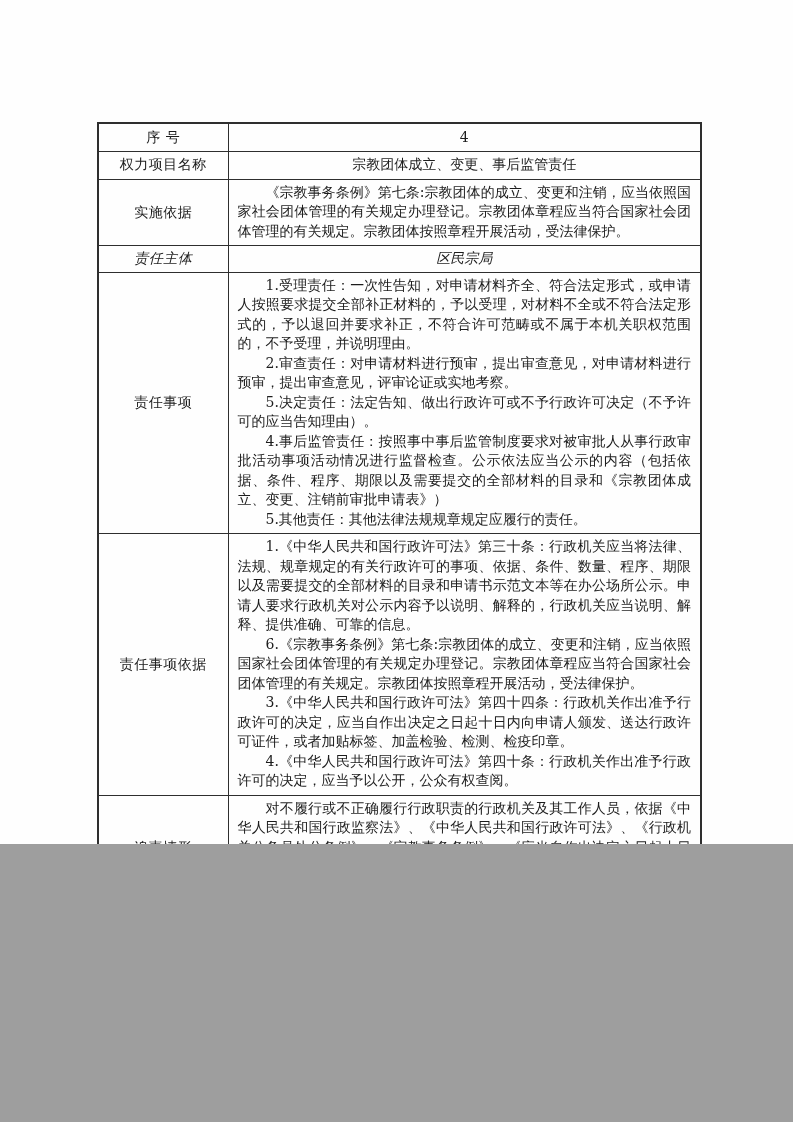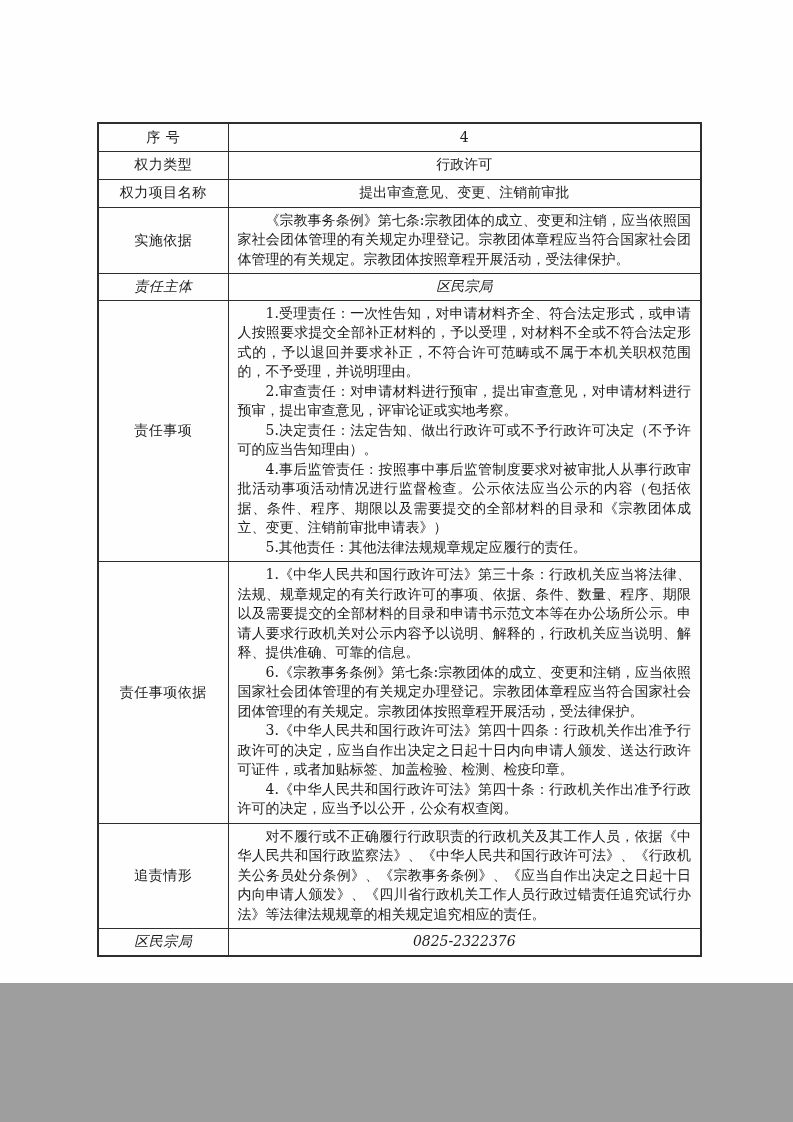--- a/index.html
+++ b/index.html
@@ -1,20 +1,20 @@
 <!DOCTYPE html>
 <html><head>
 <meta charset="utf-8">
 <style>
   * { margin: 0; padding: 0; box-sizing: border-box; }
   html, body { background: #9e9e9e; }
   .page {
     position: relative;
     width: 793px;
-    height: 983px;
+    height: 844px;
     background: #fefefe;
     margin: 0 auto;
     font-family: "DejaVu Serif", "Liberation Serif", serif;
     color: #1c1c1c;
     overflow: hidden;
   }
   table.doc-table {
     position: absolute;
     left: 97px;
     top: 122px;
@@ -64,26 +64,22 @@
 
 <div class="page">
 
   <table class="doc-table">
     <tbody>
         <tr class="row-short">
       <td class="label-cell">序  号</td>
       <td class="value-cell-center">4</td>
     </tr>
     <tr class="row-short">
-      <td class="label-cell">权力类型</td>
-      <td class="value-cell-center">行政许可</td>
-    </tr>
-    <tr class="row-short">
       <td class="label-cell">权力项目名称</td>
-      <td class="value-cell-center">提出审查意见、变更、注销前审批</td>
+      <td class="value-cell-center">宗教团体成立、变更、事后监管责任</td>
     </tr>
     <tr>
       <td class="label-cell">实施依据</td>
       <td class="value-cell-text">
         <p>《宗教事务条例》第七条:宗教团体的成立、变更和注销，应当依照国家社会团体管理的有关规定办理登记。宗教团体章程应当符合国家社会团体管理的有关规定。宗教团体按照章程开展活动，受法律保护。</p>
       </td>
     </tr>
     <tr class="row-shorter">
       <td class="label-cell">责任主体</td>
       <td class="value-cell-center">区民宗局</td>

